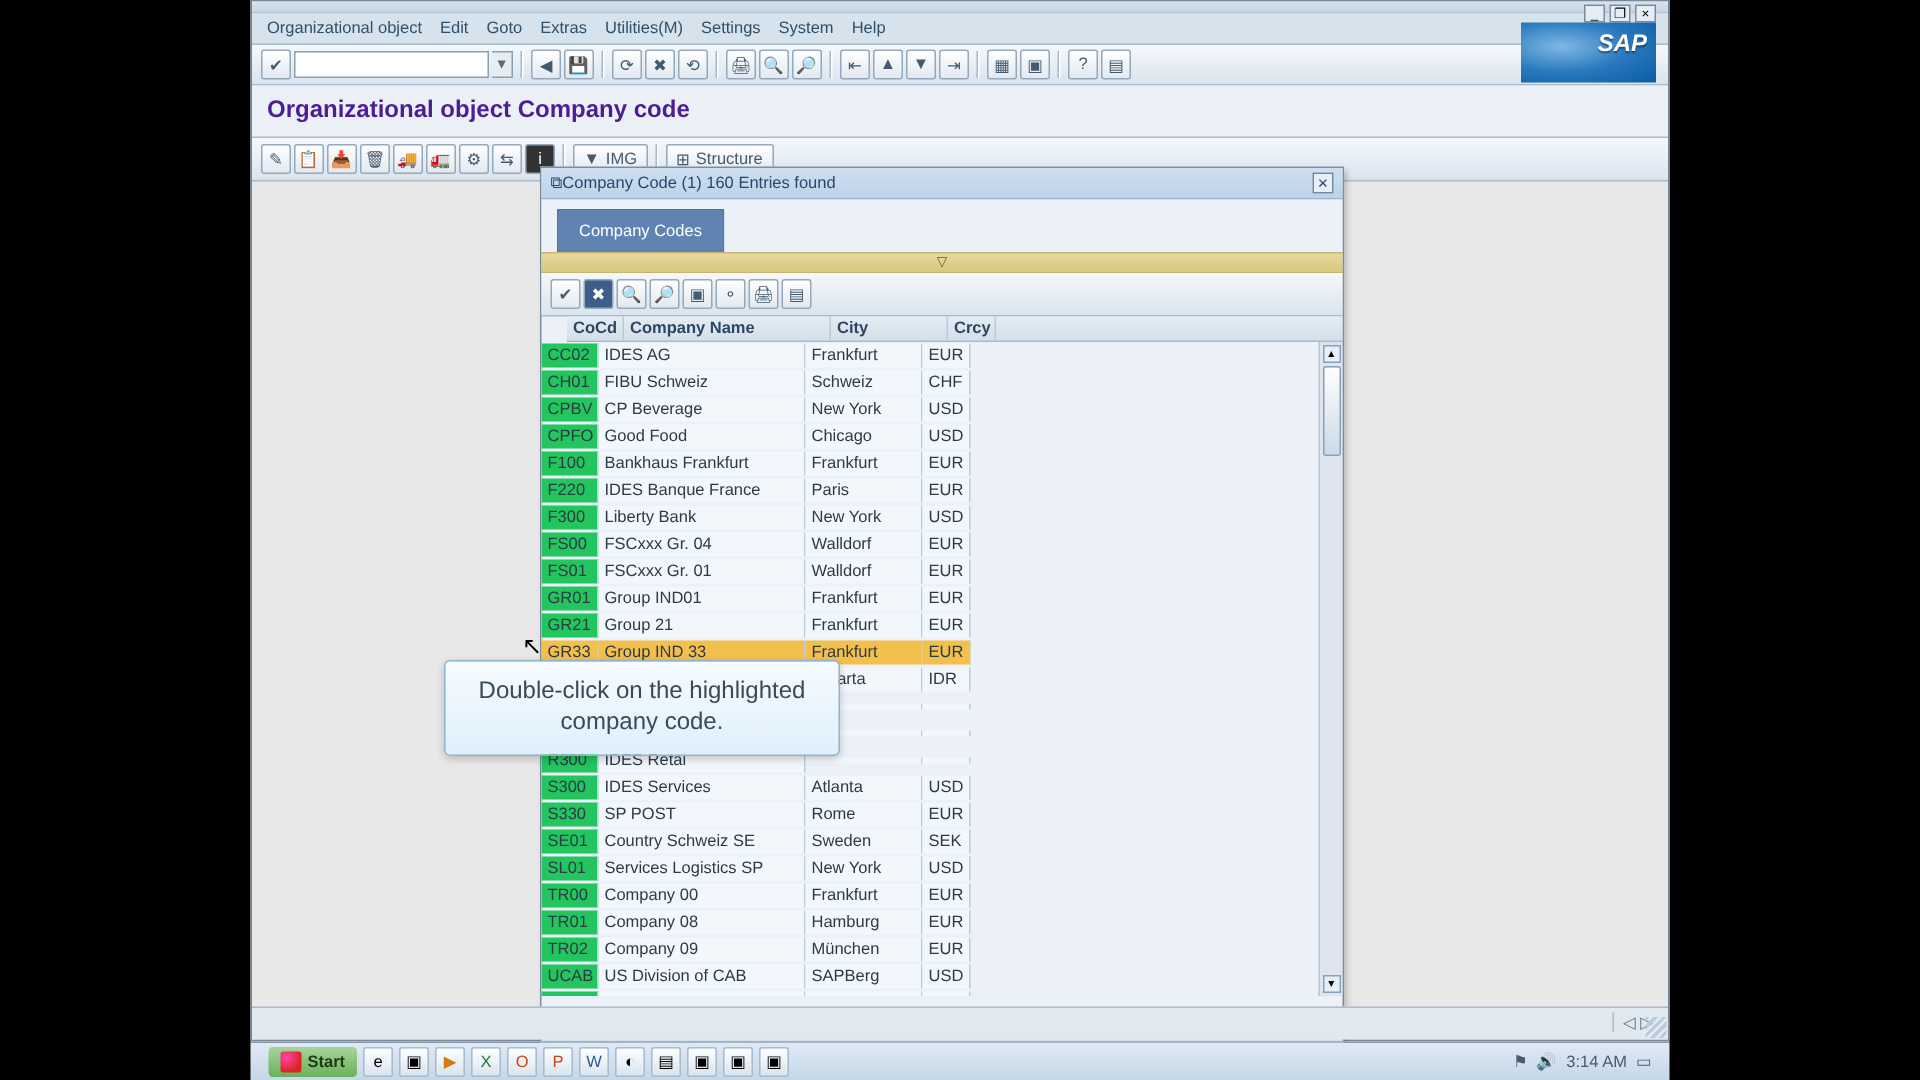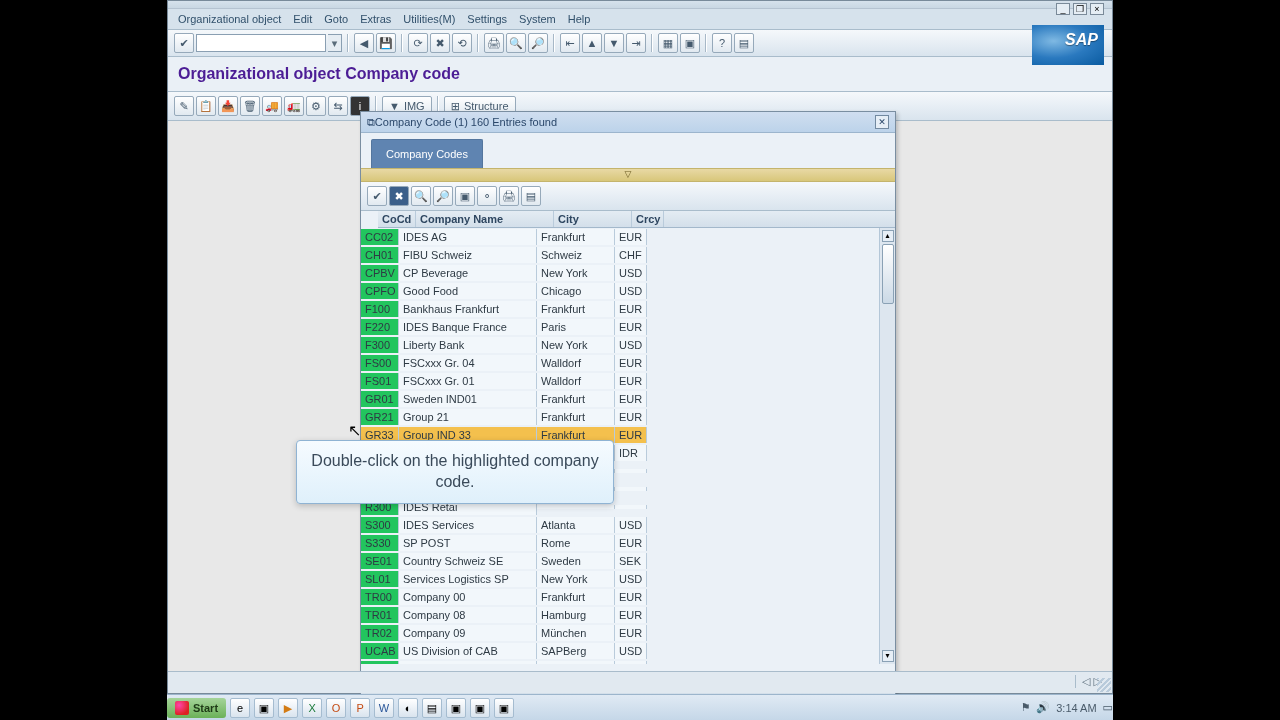--- a/index.html
+++ b/index.html
@@ -1,21 +1,21 @@
 <!DOCTYPE html>
 <html><head>
 <meta charset="utf-8">
 <style>
 * { margin:0; padding:0; box-sizing:border-box; font-family:Tahoma,Arial,sans-serif; font-size:11px; }
 body { background:#000; width:1280px; height:720px; overflow:hidden; position:relative; }
 .app { position:absolute; left:167px; top:0; width:946px; height:694px; background:#e8e8e8; border:1px solid #788a9a; }
 .titlebar { height:8px; background:linear-gradient(#d6e2ec,#c9d7e3); border-bottom:1px solid #b5c3d1; }
 .tbar-icons { position:absolute; right:8px; top:2px; display:flex; gap:3px; }
 .tbar-icons span { width:14px; height:12px; border:1px solid #7a8a99; background:#e5edf4; font-size:9px; text-align:center; line-height:10px; }
-.sap-logo { position:absolute; right:8px; top:24px; width:72px; height:40px; background:radial-gradient(ellipse at 30% 40%,#7fb9e3 0%,#2a79bf 50%,#0a5ba0 100%); overflow:hidden; }
+.sap-logo { position:absolute; right:8px; top:14px; width:90px; height:40px; background:radial-gradient(ellipse at 30% 40%,#7fb9e3 0%,#2a79bf 50%,#0a5ba0 100%); overflow:hidden; }
 .sap-logo span { position:absolute; right:6px; top:6px; font-weight:bold; color:#fff; font-size:16px; text-shadow:0 1px 1px rgba(0,0,0,.4); font-style:italic; }
 .menubar { display:flex; gap:12px; padding:4px 10px; background:#d6e2ec; border-bottom:1px solid #a9bccb; }
 .menubar span { color:#31506b; cursor:default; }
 .stdbar { display:flex; align-items:center; gap:2px; padding:3px 6px; background:linear-gradient(#f5f8fb,#d9e4ee); border-bottom:1px solid #a9bccb; }
 .icon-btn { width:20px; height:20px; border:1px solid #96a9ba; background:linear-gradient(#fff,#e1e9f0); border-radius:2px; display:flex; align-items:center; justify-content:center; font-size:11px; color:#455a6d; }
 .okfield { width:130px; height:18px; border:1px solid #8a9fb2; background:#fff; padding:0 4px; }
 .okdrop { width:14px; height:18px; border:1px solid #8a9fb2; border-left:none; background:#e6edf3; text-align:center; line-height:16px; color:#5a6c7a; }
 .sep { width:2px; height:18px; border-left:1px solid #a7b8c7; border-right:1px solid #fff; margin:0 3px; }
 .page-title { padding:8px 10px; background:#eaf0f6; border-bottom:1px solid #a9bccb; color:#4c1d95; font-weight:bold; font-size:16px; }
 .appbar { display:flex; gap:2px; padding:4px 6px; background:linear-gradient(#f5f8fb,#d9e4ee); border-bottom:1px solid #a9bccb; }
@@ -34,26 +34,26 @@
 .gbody { height:436px; overflow:hidden; position:relative; }
 .grow { display:flex; height:18px; align-items:center; color:#2e3a44; }
 .grow .c1{background:#22c55e}
 .grow .c2,.grow .c3,.grow .c4{background:#f2f7fb}
 .grow.sel .c1,.grow.sel .c2,.grow.sel .c3,.grow.sel .c4{background:#f4c04d}
 .scrollbar{position:absolute; right:0; top:0; width:16px; height:436px; background:#dde6ef; border-left:1px solid #b4c7d8; display:flex; flex-direction:column; align-items:center; justify-content:space-between; padding:2px 0}
 .scrollbar span{width:12px;height:12px;border:1px solid #8aa1b5;background:#e6eef6;font-size:8px;text-align:center;line-height:10px}
 .scrollbar .thumb{width:12px;height:60px;background:linear-gradient(#fff,#cbd9e6);border:1px solid #8aa1b5;border-radius:2px;margin-top:2px}
 .status { position:absolute; left:0; bottom:0; width:100%; height:20px; background:linear-gradient(#e5edf4,#d3dfea); border-top:1px solid #a9bccb; display:flex; align-items:center; padding:0 8px; color:#2e4660; }
 .cursor { position:absolute; left:348px; top:421px; font-size:16px; color:#000; pointer-events:none; }
-.tooltip { position:absolute; left:296px; top:440px; width:318px; padding:10px 14px; background:linear-gradient(#f6fbff,#dff0fb); border:1px solid #8fb3d3; border-radius:4px; color:#3a4a5a; font-size:16px; text-align:center; box-shadow:0 2px 6px rgba(0,0,0,.2); line-height:1.3; }
+.tooltip { position:absolute; left:296px; top:440px; width:264px; padding:10px 14px; background:linear-gradient(#f6fbff,#dff0fb); border:1px solid #8fb3d3; border-radius:4px; color:#3a4a5a; font-size:16px; text-align:center; box-shadow:0 2px 6px rgba(0,0,0,.2); line-height:1.3; }
 .appstatus { position:absolute; left:0; bottom:0; width:100%; height:22px; background:#e1e9f0; border-top:1px solid #a9bccb; }
 .appstatus .sb-right{position:absolute;right:10px;top:3px;display:flex;gap:6px;align-items:center;color:#5a6c7a;font-size:10px}
 .appstatus .sb-right span{border-left:1px solid #a9bccb;padding-left:6px}
 .appstatus .grip{position:absolute;right:1px;bottom:1px;width:14px;height:14px;background:repeating-linear-gradient(135deg,#b9cbdb 0 2px,transparent 2px 4px)}
-.taskbar { position:absolute; left:167px; bottom:0; width:946px; height:26px; background:linear-gradient(#e0eaf4,#c5d7e8); border-top:1px solid #9cb5cc; display:flex; align-items:center; gap:4px; padding:0 0; }
+.taskbar { position:absolute; left:167px; bottom:0; width:946px; height:26px; background:linear-gradient(#e0eaf4,#c5d7e8); border-top:1px solid #9cb5cc; display:flex; align-items:center; gap:4px; padding:0 12px; }
 .taskbar .start { background:linear-gradient(#a5d49a,#6bb158); padding:3px 8px; border-radius:3px; color:#1e3a16; font-weight:bold; display:flex; align-items:center; gap:4px;}
 .taskbar .start::before{content:"";width:14px;height:14px;background:radial-gradient(circle at 30% 30%,#f4a,#d22 70%);border-radius:2px}
 .taskbar .tico{width:20px;height:20px;border:1px solid #a5bcd0;background:linear-gradient(#fff,#d9e4ee);border-radius:2px;text-align:center;line-height:18px;font-size:11px}
 .taskbar .tray{margin-left:auto;display:flex;gap:6px;align-items:center;color:#4a5b6a}
 .black-left{position:absolute;left:0;top:0;width:167px;height:720px;background:#000}
 .black-right{position:absolute;right:0;top:0;width:167px;height:720px;background:#000}
 </style>
 </head>
 <body>
 <div class="black-left"></div>
@@ -209,21 +209,21 @@
             <div class="c4">EUR</div>
           </div>
           <div class="grow">
             <div class="c1">FS01</div>
             <div class="c2">FSCxxx Gr. 01</div>
             <div class="c3">Walldorf</div>
             <div class="c4">EUR</div>
           </div>
           <div class="grow">
             <div class="c1">GR01</div>
-            <div class="c2">Sweden IND01</div>
+            <div class="c2">Group IND01</div>
             <div class="c3">Frankfurt</div>
             <div class="c4">EUR</div>
           </div>
           <div class="grow">
             <div class="c1">GR21</div>
             <div class="c2">Group 21</div>
             <div class="c3">Frankfurt</div>
             <div class="c4">EUR</div>
           </div>
           <div class="grow sel">

